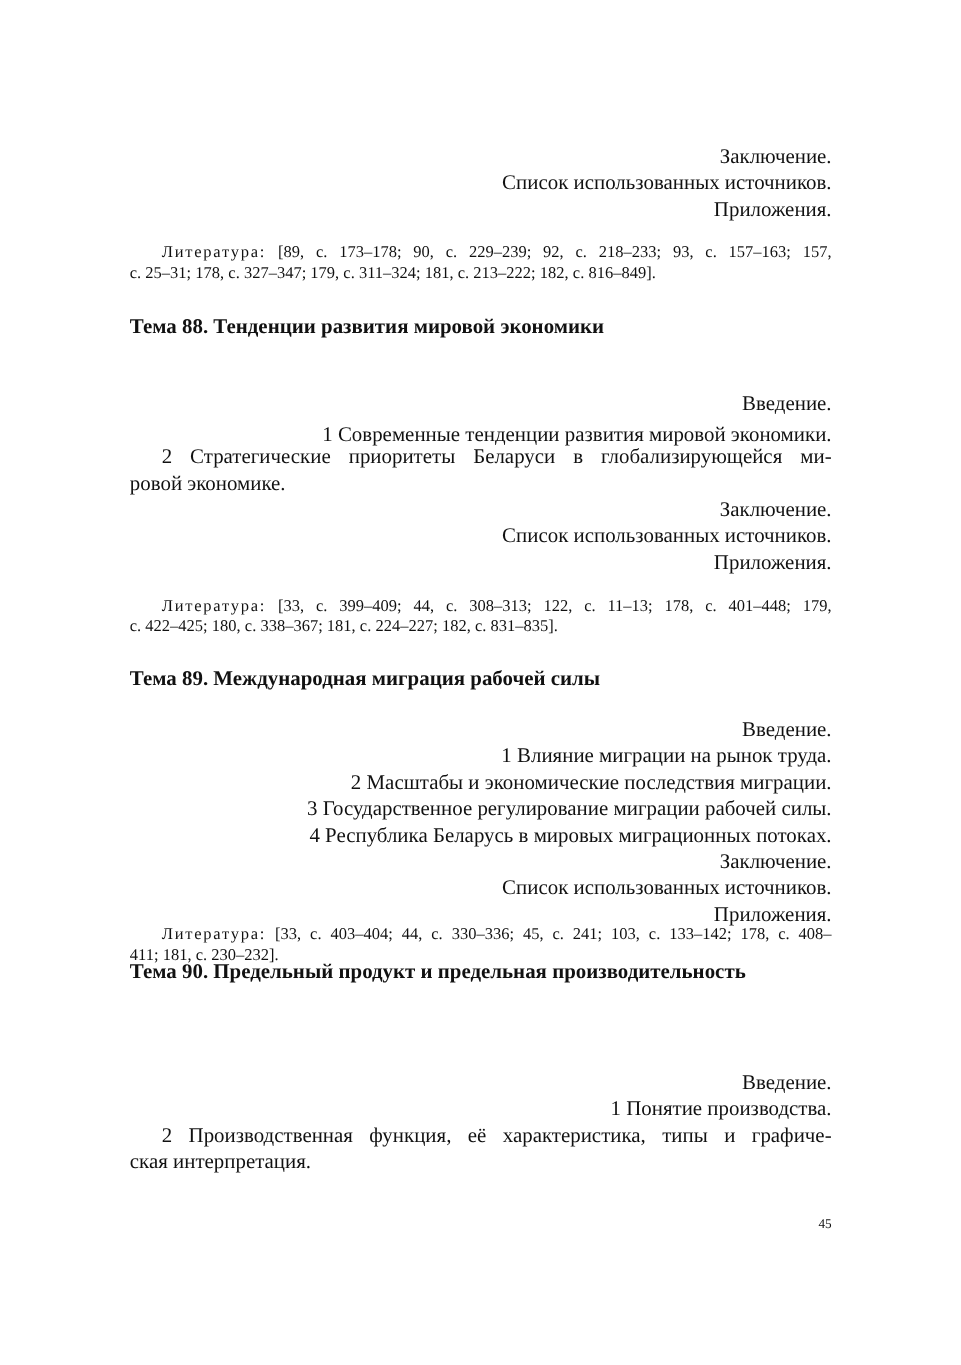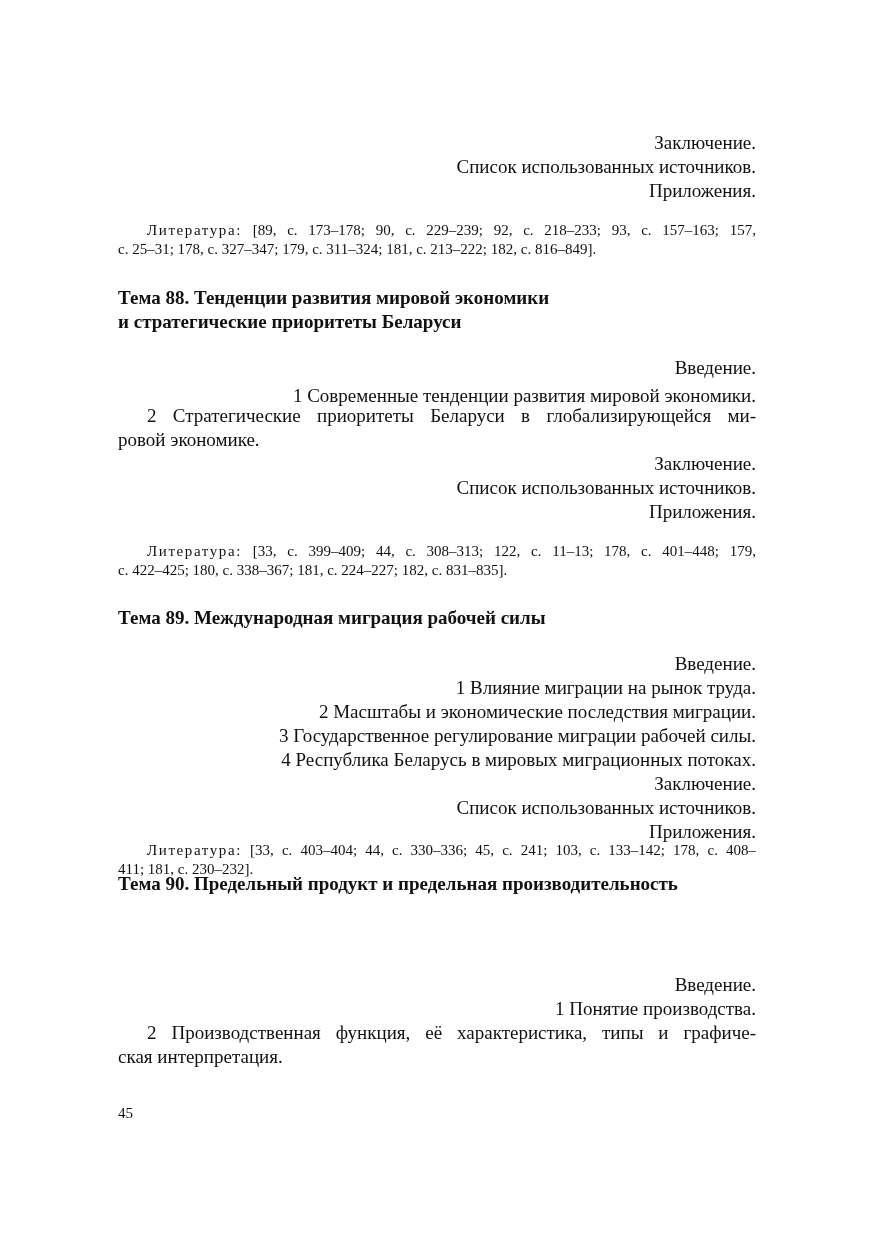--- a/index.html
+++ b/index.html
@@ -6,40 +6,39 @@
   body { width: 874px; height: 1241px; position: relative; overflow: hidden;
          font-family: "Liberation Serif", serif; color: #111111; }
   .page { position: absolute; left: 118px; top: 0; width: 638px; }
   .line { position: absolute; left: 0; width: 638px; font-size: 19px; line-height: 24px; white-space: nowrap; }
   .indent { padding-left: 29px; box-sizing: border-box; text-align: right; }
   .justify { text-align: justify; text-align-last: justify; white-space: normal; }
   .heading { position: absolute; left: 0; width: 638px; font-weight: bold;
              font-size: 19px; line-height: 24px; }
   .lit { position: absolute; left: 0; width: 638px; font-size: 15px; line-height: 19px; }
   .lit .label { letter-spacing: 1.6px; }
-  .pagenum { position: absolute; left: 0; width: 638px; text-align: left; font-size: 15px; }
+  .pagenum { position: absolute; left: 0; width: 638px; text-align: right; font-size: 12px; }
 </style>
 </head>
 <body>
 
 <div class="page">
 
   <div class="line indent" style="top:131px">Заключение.</div>
   <div class="line indent" style="top:155px">Список использованных источников.</div>
   <div class="line indent" style="top:179px">Приложения.</div>
   <div class="lit" style="top:221px">
     <div class="justify" style="padding-left:29px;box-sizing:border-box;">
       <span class="label">Литература:</span><span> [89, с. 173–178; 90, с. 229–239; 92, с. 218–233; 93, с. 157–163; 157,</span>
     </div>
     <div>с. 25–31; 178, с. 327–347; 179, с. 311–324; 181, с. 213–222; 182, с. 816–849].</div>
   </div>
 
   <div class="heading" style="top:286px">
     <div>Тема 88. Тенденции развития мировой экономики</div>
-    <div>и стратегические приоритеты Беларуси</div>
   </div>
   <div class="line indent" style="top:356px">Введение.</div>
   <div class="line indent" style="top:384px">1 Современные тенденции развития мировой экономики.</div>
   <div class="line indent justify" style="top:404px">2 Стратегические приоритеты Беларуси в глобализирующейся ми-</div>
   <div class="line" style="top:428px">ровой экономике.</div>
   <div class="line indent" style="top:452px">Заключение.</div>
   <div class="line indent" style="top:476px">Список использованных источников.</div>
   <div class="line indent" style="top:500px">Приложения.</div>
   <div class="lit" style="top:542px">
     <div class="justify" style="padding-left:29px;box-sizing:border-box;">

